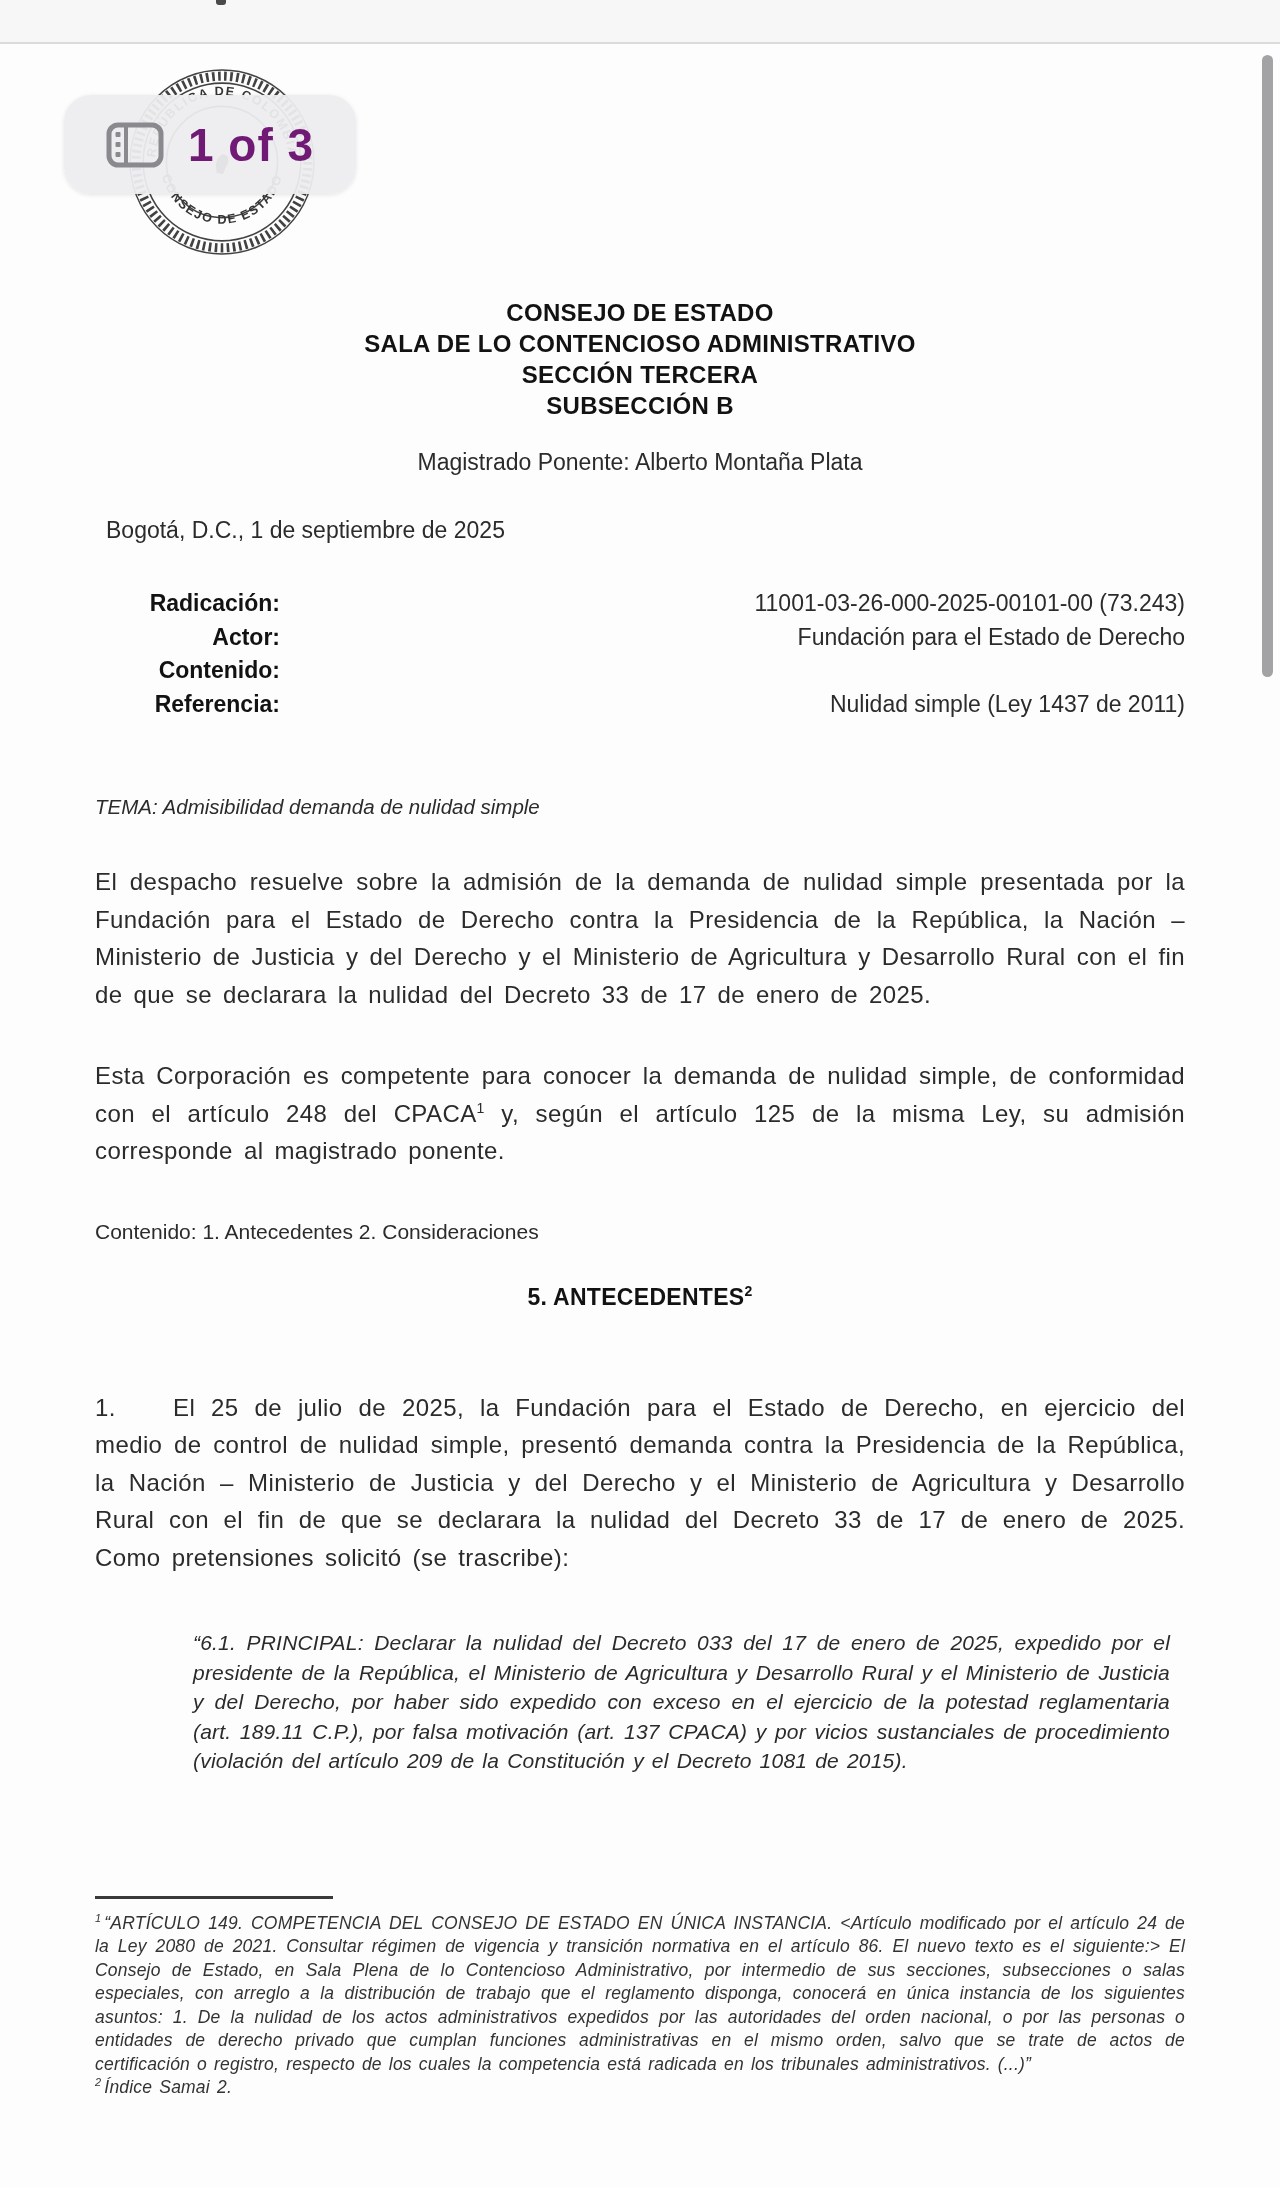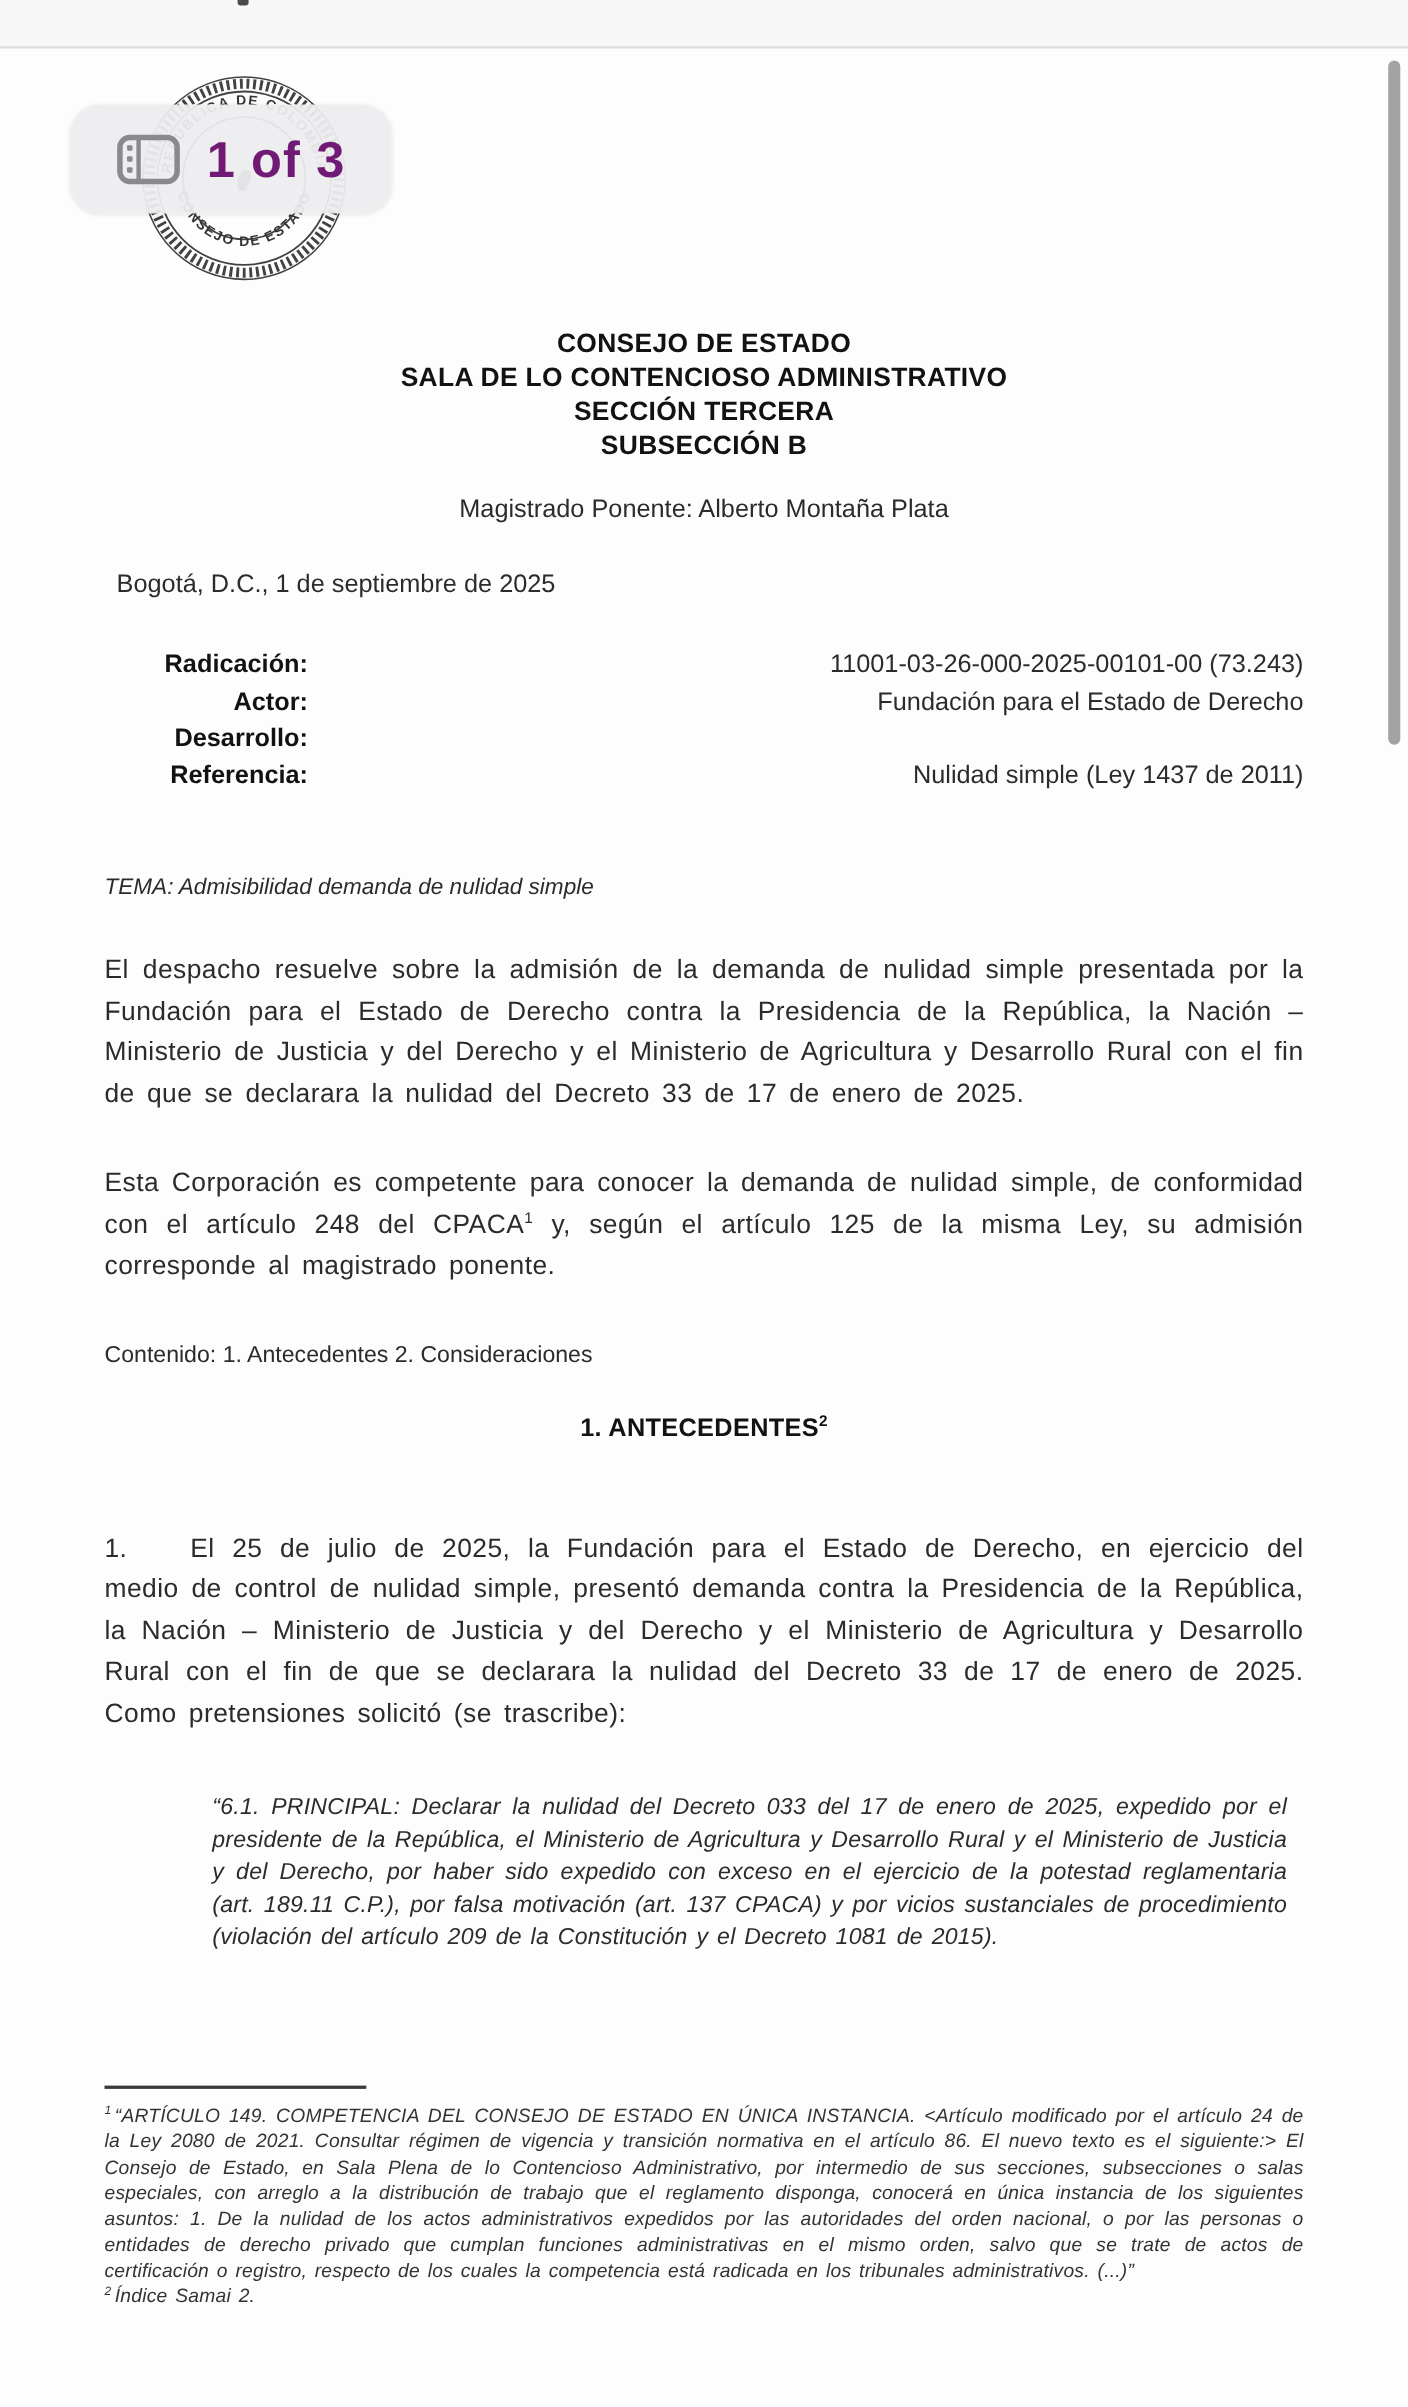--- a/index.html
+++ b/index.html
@@ -114,37 +114,37 @@
     <div class="fields">
       <div class="field-row">
         <span class="field-label">Radicación:</span>
         <span class="field-value">11001-03-26-000-2025-00101-00 (73.243)</span>
       </div>
       <div class="field-row">
         <span class="field-label">Actor:</span>
         <span class="field-value">Fundación para el Estado de Derecho</span>
       </div>
       <div class="field-row">
-        <span class="field-label">Desarrollo:</span>
+        <span class="field-label">Contenido:</span>
       </div>
       <div class="field-row">
         <span class="field-label">Referencia:</span>
         <span class="field-value">Nulidad simple (Ley 1437 de 2011)</span>
       </div>
     </div>
 
     <div class="tema">TEMA: Admisibilidad demanda de nulidad simple</div>
 
     <div class="para">El despacho resuelve sobre la admisión de la demanda de nulidad simple presentada por la Fundación para el Estado de Derecho contra la Presidencia de la República, la Nación – Ministerio de Justicia y del Derecho y el Ministerio de Agricultura y Desarrollo Rural con el fin de que se declarara la nulidad del Decreto 33 de 17 de enero de 2025.</div>
 
     <div class="para"><span>Esta Corporación es competente para conocer la demanda de nulidad simple, de conformidad con el artículo 248 del CPACA</span><sup>1</sup><span> y, según el artículo 125 de la misma Ley, su admisión corresponde al magistrado ponente.</span></div>
 
     <div class="contenido">Contenido: 1. Antecedentes 2. Consideraciones</div>
 
-    <div class="section-heading"><span>1. ANTECEDENTES</span><sup>2</sup></div>
+    <div class="section-heading"><span>5. ANTECEDENTES</span><sup>2</sup></div>
 
     <div class="para numbered"><span class="num-label">1.</span><span>El 25 de julio de 2025, la Fundación para el Estado de Derecho, en ejercicio del medio de control de nulidad simple, presentó demanda contra la Presidencia de la República, la Nación – Ministerio de Justicia y del Derecho y el Ministerio de Agricultura y Desarrollo Rural con el fin de que se declarara la nulidad del Decreto 33 de 17 de enero de 2025. Como pretensiones solicitó (se trascribe):</span></div>
 
     <div class="quote">“6.1. PRINCIPAL: Declarar la nulidad del Decreto 033 del 17 de enero de 2025, expedido por el presidente de la República, el Ministerio de Agricultura y Desarrollo Rural y el Ministerio de Justicia y del Derecho, por haber sido expedido con exceso en el ejercicio de la potestad reglamentaria (art. 189.11 C.P.), por falsa motivación (art. 137 CPACA) y por vicios sustanciales de procedimiento (violación del artículo 209 de la Constitución y el Decreto 1081 de 2015).</div>
 
     <div class="footnotes">
       <div class="fn-rule"></div>
       <div class="fn"><sup>1</sup><span>“ARTÍCULO 149. COMPETENCIA DEL CONSEJO DE ESTADO EN ÚNICA INSTANCIA. &lt;Artículo modificado por el artículo 24 de la Ley 2080 de 2021. Consultar régimen de vigencia y transición normativa en el artículo 86. El nuevo texto es el siguiente:&gt; El Consejo de Estado, en Sala Plena de lo Contencioso Administrativo, por intermedio de sus secciones, subsecciones o salas especiales, con arreglo a la distribución de trabajo que el reglamento disponga, conocerá en única instancia de los siguientes asuntos: 1. De la nulidad de los actos administrativos expedidos por las autoridades del orden nacional, o por las personas o entidades de derecho privado que cumplan funciones administrativas en el mismo orden, salvo que se trate de actos de certificación o registro, respecto de los cuales la competencia está radicada en los tribunales administrativos. (...)”</span></div>
       <div class="fn"><sup>2</sup><span>Índice Samai 2.</span></div>
     </div>

